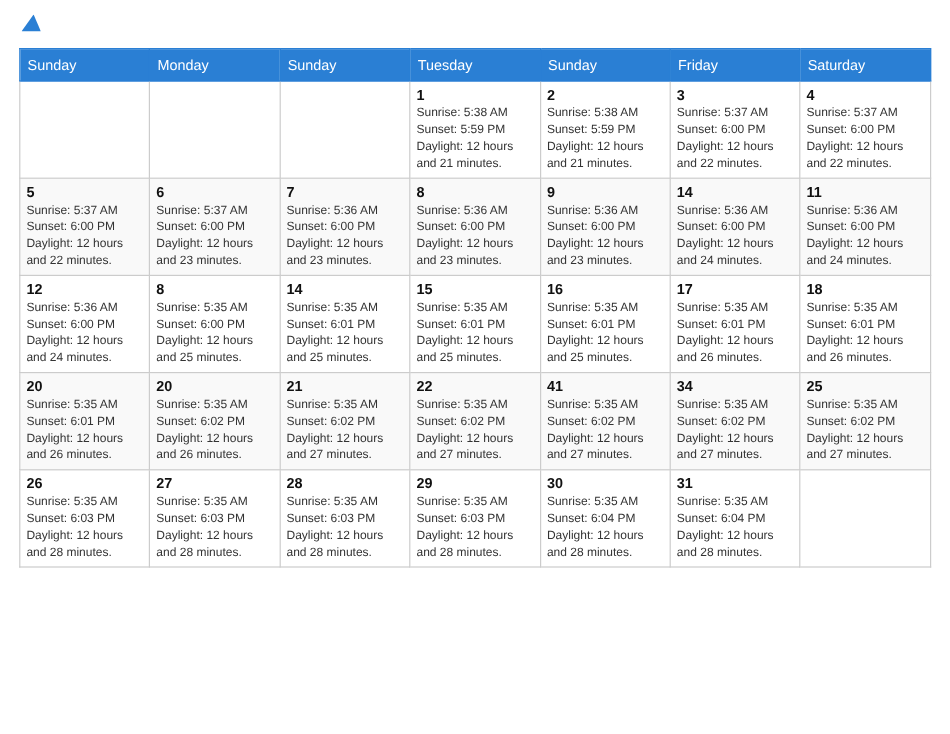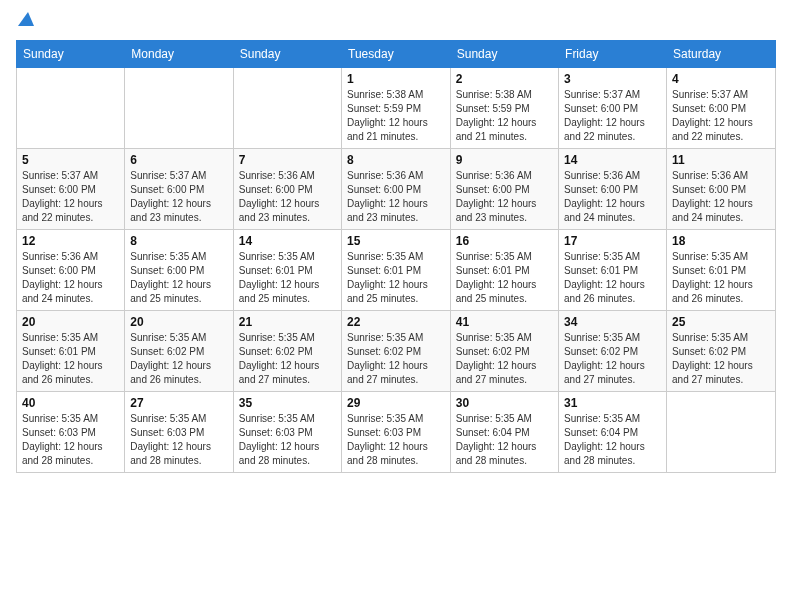--- a/index.html
+++ b/index.html
@@ -303,35 +303,35 @@
         <td>
           <div class="day-number">25</div>
           <div class="day-info">Sunrise: 5:35 AM
 Sunset: 6:02 PM
 Daylight: 12 hours
 and 27 minutes.</div>
         </td>
       </tr>
       <tr>
         <td>
-          <div class="day-number">40</div>
+          <div class="day-number">26</div>
           <div class="day-info">Sunrise: 5:35 AM
 Sunset: 6:03 PM
 Daylight: 12 hours
 and 28 minutes.</div>
         </td>
         <td>
           <div class="day-number">27</div>
           <div class="day-info">Sunrise: 5:35 AM
 Sunset: 6:03 PM
 Daylight: 12 hours
 and 28 minutes.</div>
         </td>
         <td>
-          <div class="day-number">35</div>
+          <div class="day-number">28</div>
           <div class="day-info">Sunrise: 5:35 AM
 Sunset: 6:03 PM
 Daylight: 12 hours
 and 28 minutes.</div>
         </td>
         <td>
           <div class="day-number">29</div>
           <div class="day-info">Sunrise: 5:35 AM
 Sunset: 6:03 PM
 Daylight: 12 hours

